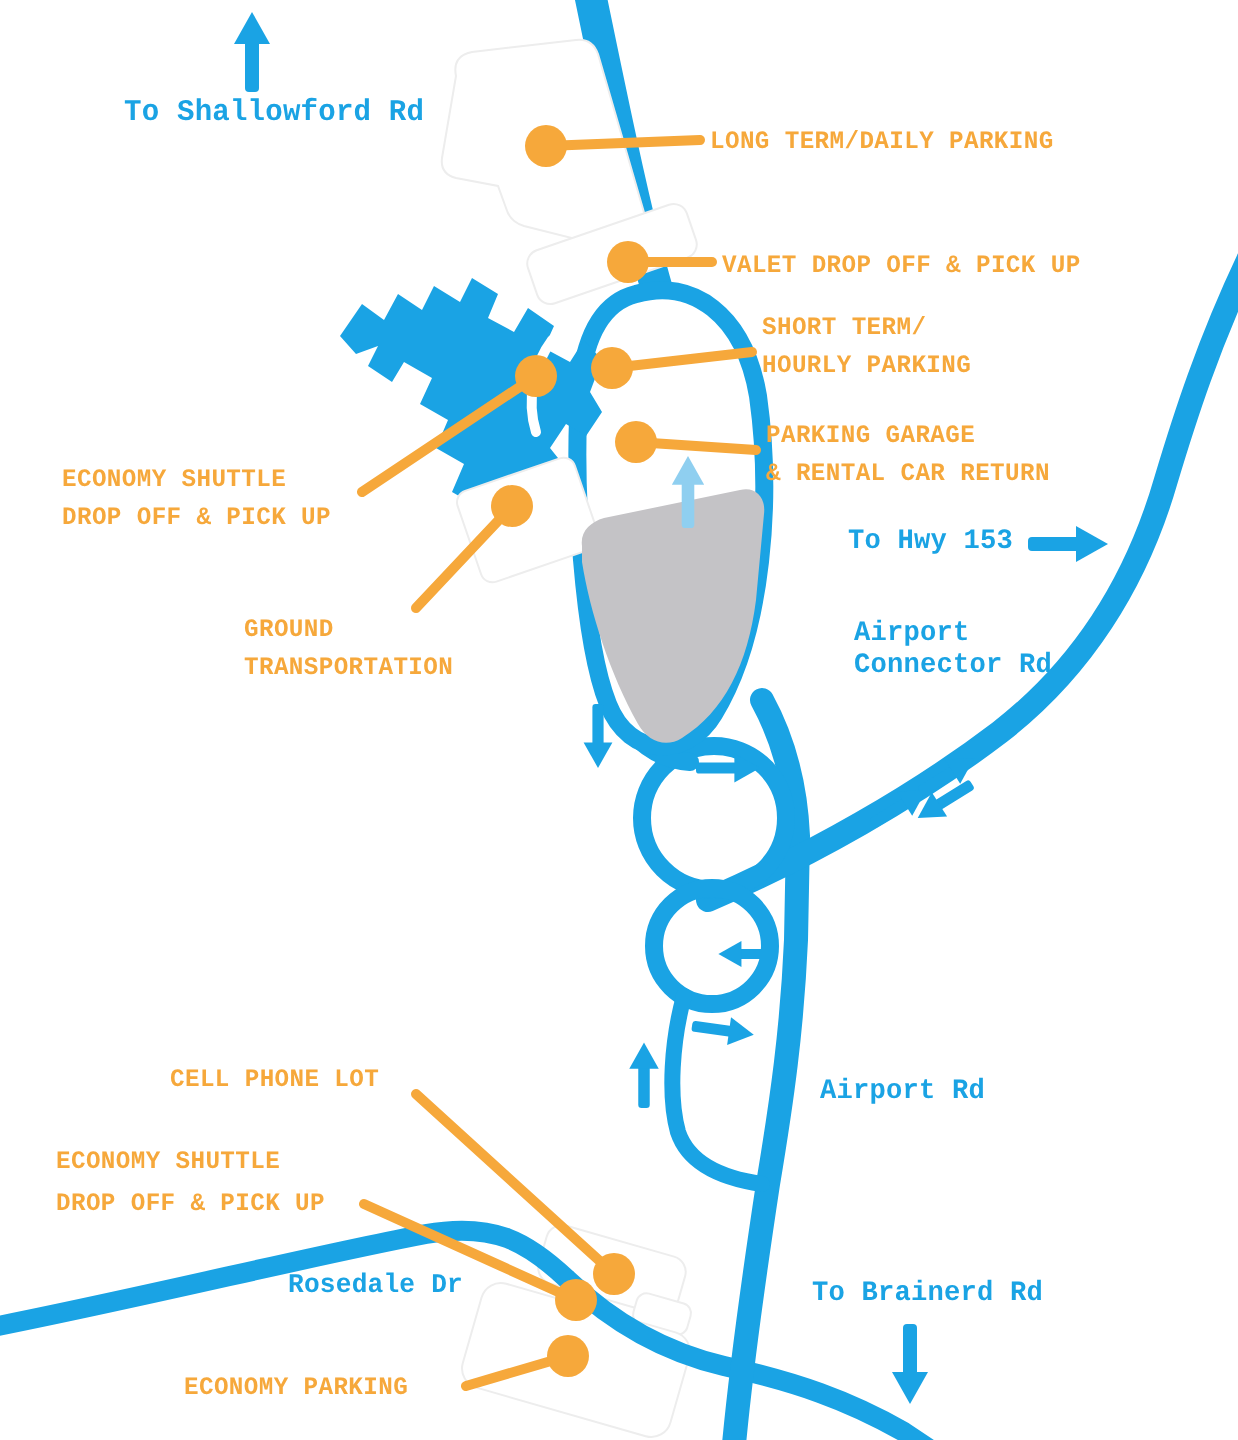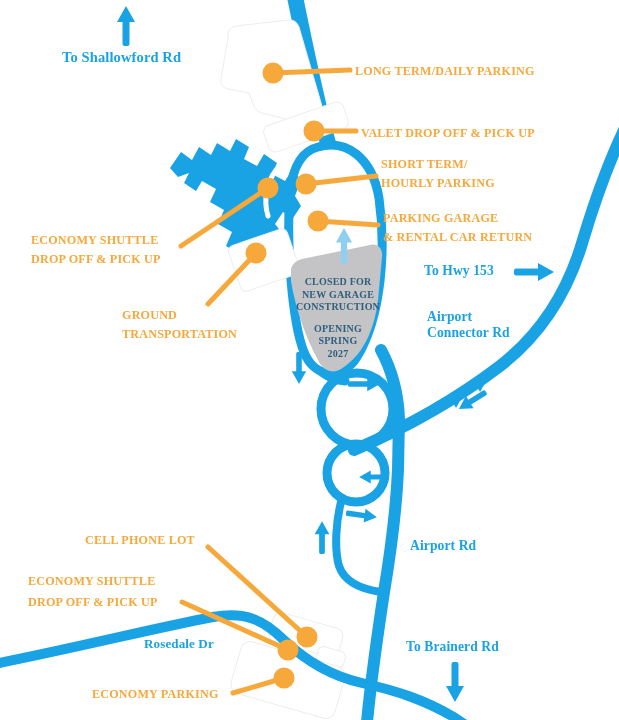--- a/index.html
+++ b/index.html
@@ -1,18 +1,18 @@
 <!DOCTYPE html>
 <html><head>
 <meta charset="utf-8">
 <style>
   html,body{margin:0;padding:0;background:#fff;}
   .map{
     position:relative;width:619px;height:720px;background:#ffffff;
-    overflow:hidden;font-family:Liberation Serif, serif;
+    overflow:hidden;font-family:Liberation Mono, monospace;
   }
   .map svg{position:absolute;left:0;top:0;}
   .lbl{position:absolute;font-weight:bold;white-space:nowrap;transform:scaleX(.97);transform-origin:0 0;}
   .lbl.orange{color:#F6A83B;font-size:12.5px;line-height:19px;letter-spacing:.2px;}
   .lbl.orange.tall{line-height:21px;}
   .lbl.blue{color:#1AA3E4;font-size:14px;line-height:16px;letter-spacing:.1px;}
   .lbl.blue.big{font-size:15px;}
   .notice{
     position:absolute;left:294px;top:276px;width:88px;
     color:#2E5F7E;font-size:10px;line-height:12.5px;font-weight:bold;
@@ -138,29 +138,20 @@
   <div class="lbl orange" style="left:31px;top:231px;">
     <span class="line">ECONOMY SHUTTLE</span>
     <span class="line">DROP OFF &amp; PICK UP</span>
   </div>
 
   <div class="lbl orange" style="left:122px;top:306px;">
     <span class="line">GROUND</span>
     <span class="line">TRANSPORTATION</span>
   </div>
 
-  <div class="notice">
-    <span class="line">CLOSED FOR</span>
-    <span class="line">NEW GARAGE</span>
-    <span class="line">CONSTRUCTION</span>
-    <span class="gap line"></span>
-    <span class="line">OPENING</span>
-    <span class="line">SPRING</span>
-    <span class="line">2027</span>
-  </div>
 
   <div class="lbl orange" style="left:85px;top:531px;">CELL PHONE LOT</div>
 
   <div class="lbl orange tall" style="left:28px;top:571px;">
     <span class="line">ECONOMY SHUTTLE</span>
     <span class="line">DROP OFF &amp; PICK UP</span>
   </div>
 
   <div class="lbl blue" style="left:410px;top:538px;">Airport Rd</div>
   <div class="lbl blue" style="left:144px;top:636px;font-size:13.5px;">Rosedale Dr</div>

